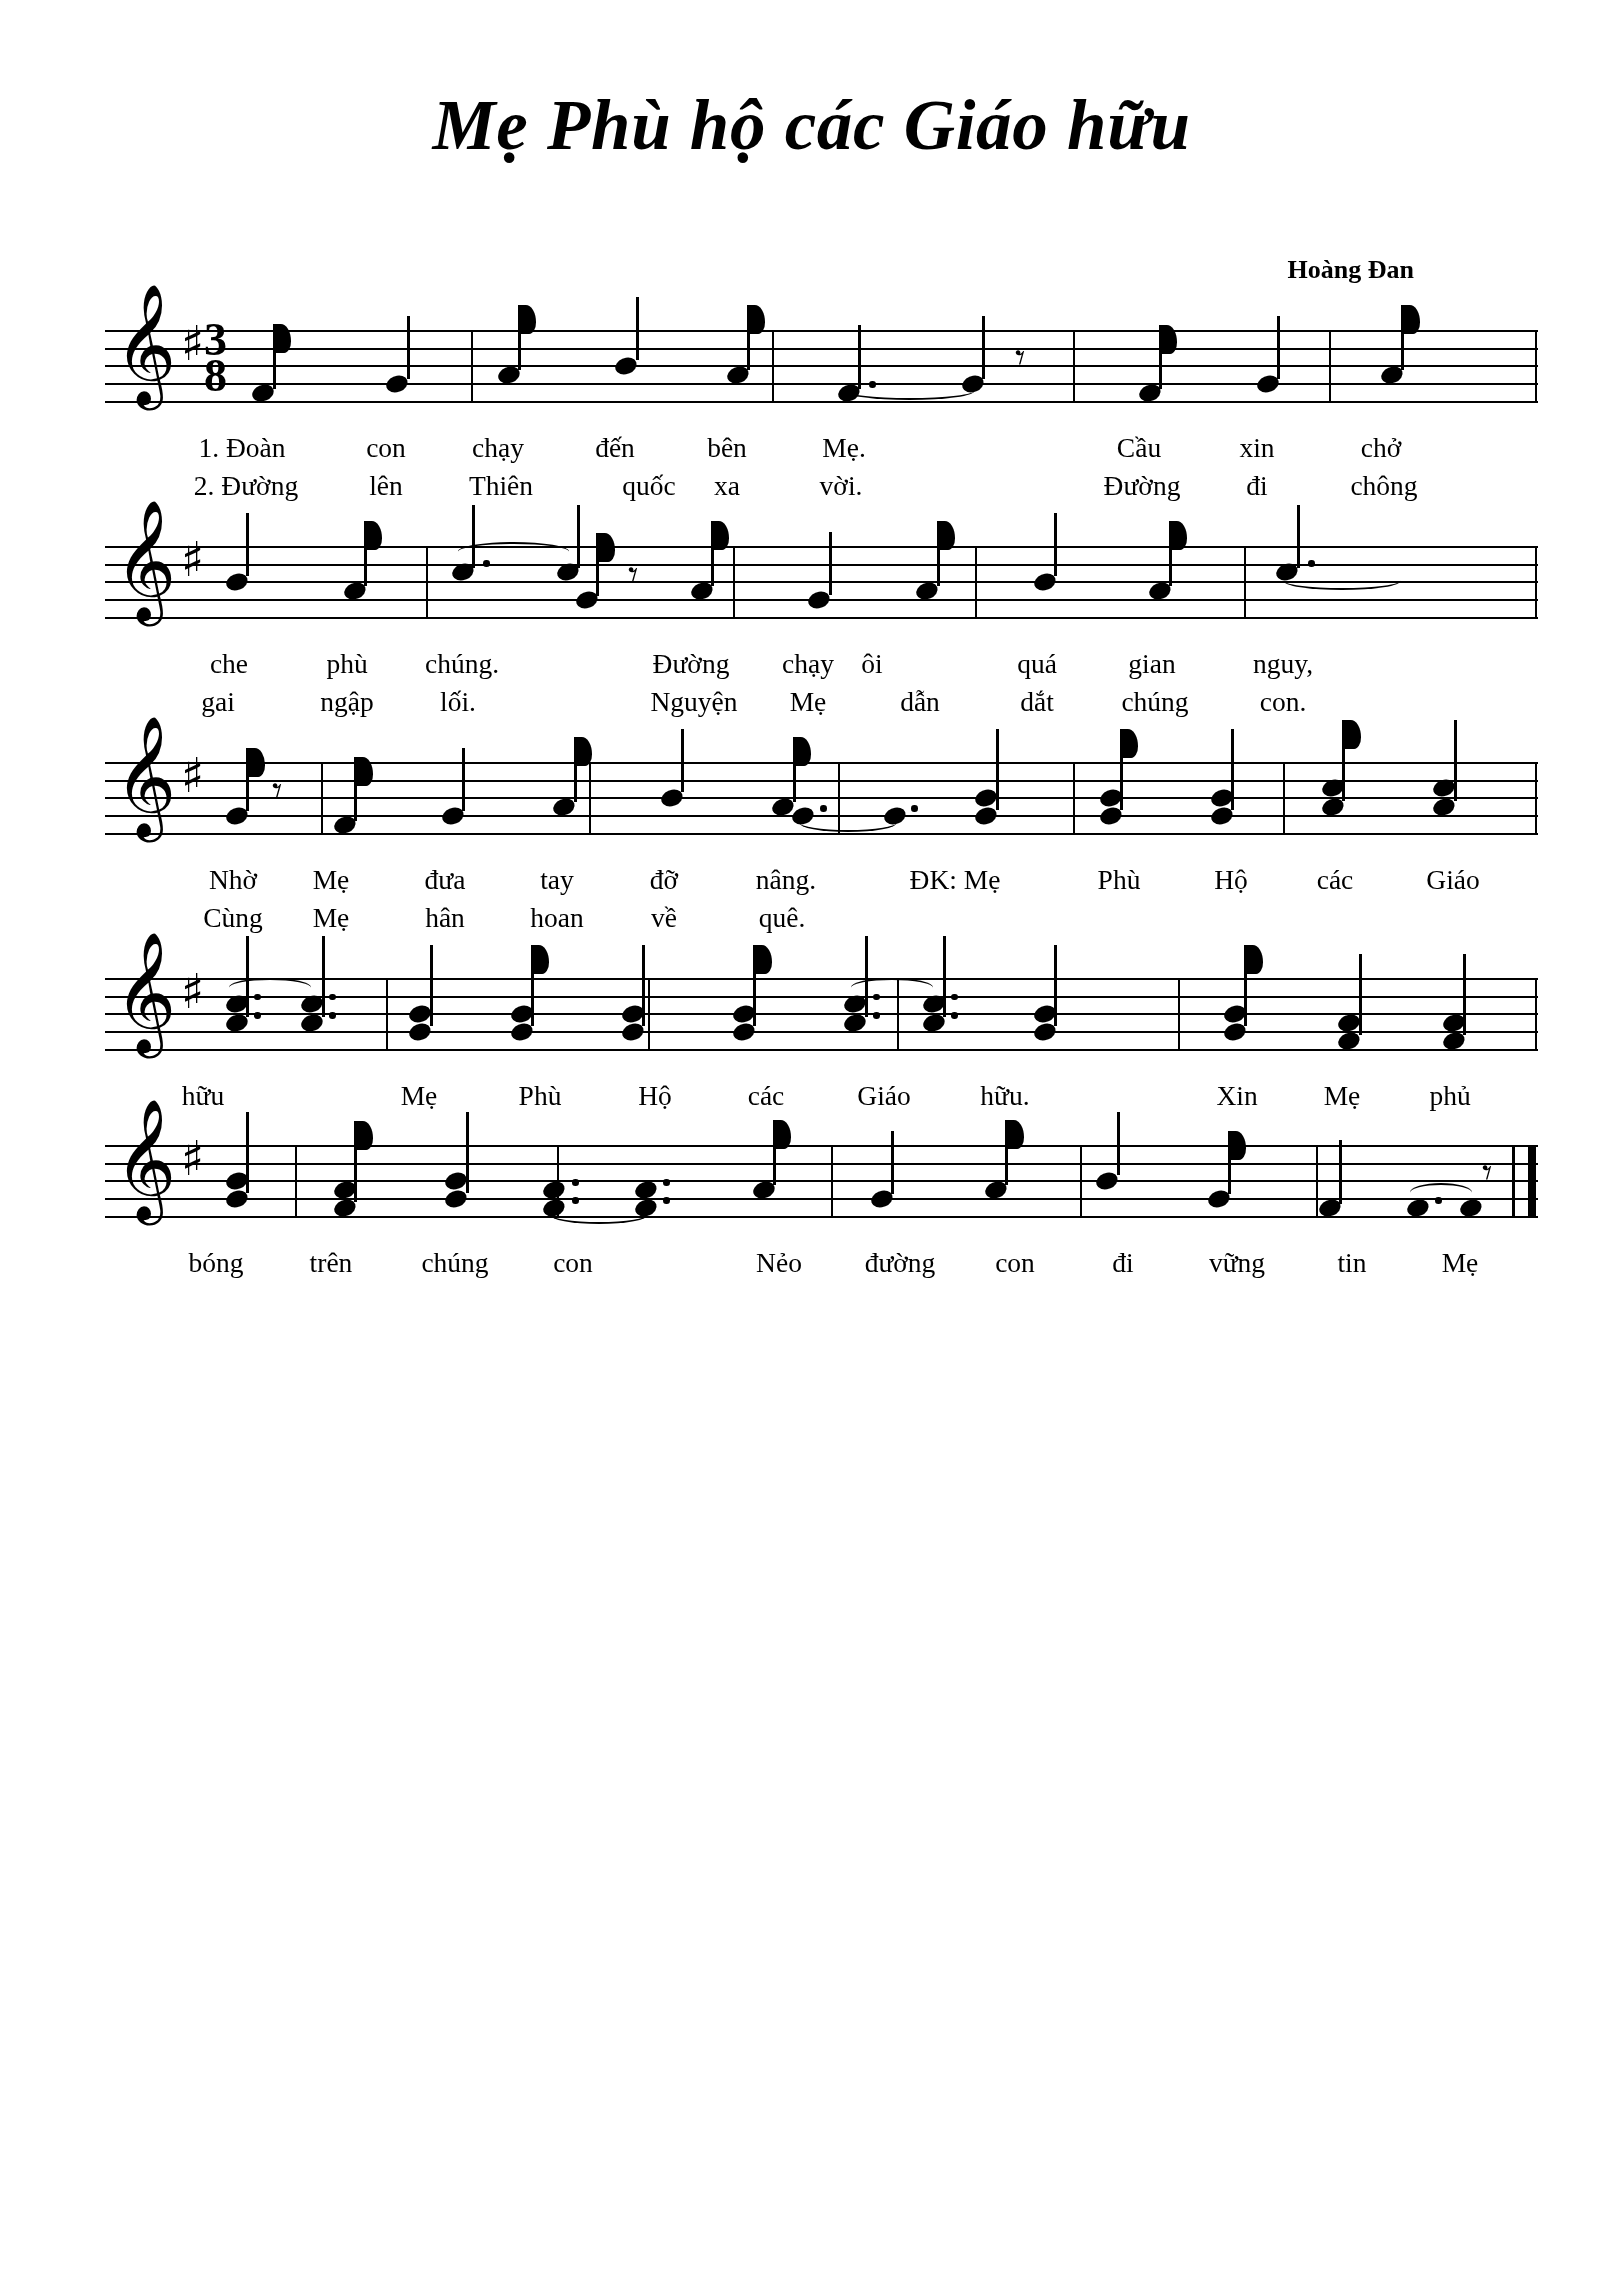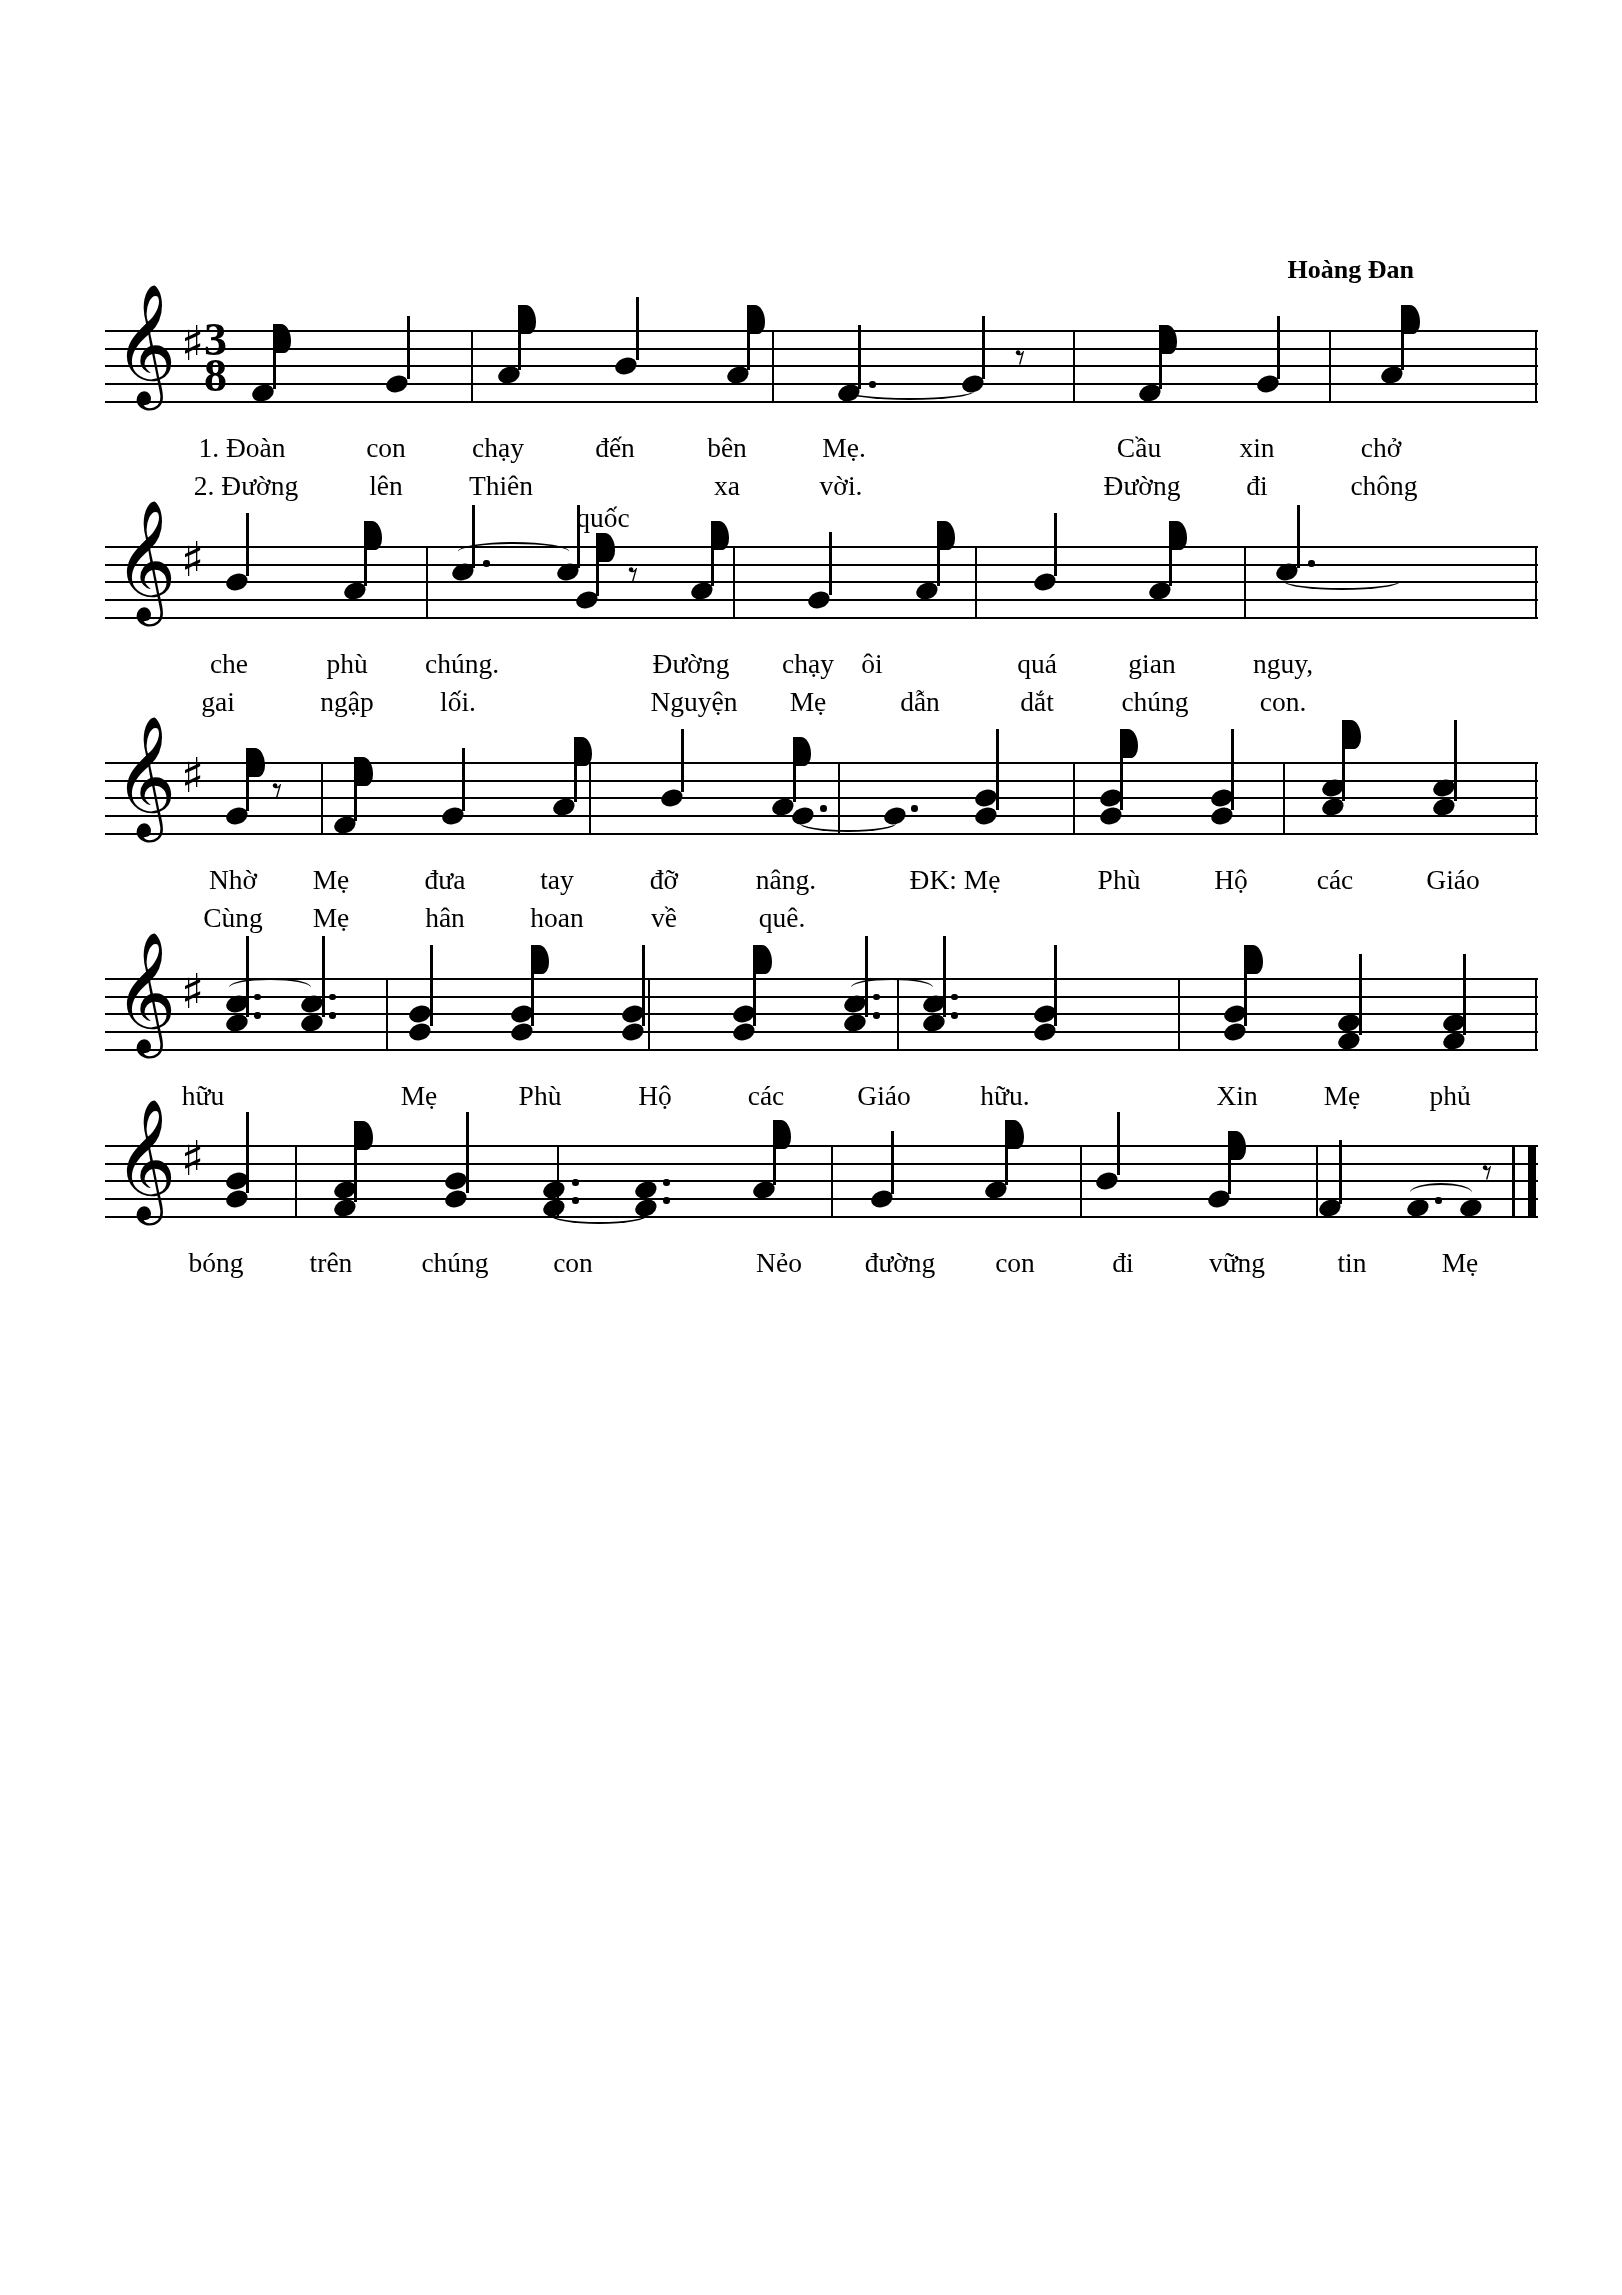--- a/index.html
+++ b/index.html
@@ -185,20 +185,21 @@
     font-family: "Liberation Serif", serif;
     white-space: nowrap;
     transform: translateX(-50%);
   }
 </style>
 </head>
 <body>
 
 <div class="page">
 
+  <div class="title">Mẹ Phù hộ các Giáo hữu</div>
   <div class="composer">Hoàng Đan</div>
 
   <div class="system" style="top:330px;">
     <div class="staff">
       <div class="line l0"></div>
       <div class="line l1"></div>
       <div class="line l2"></div>
       <div class="line l3"></div>
       <div class="line l4"></div>
 
@@ -265,21 +266,21 @@
     <span class="lyric" style="left:739px;">Mẹ.</span>
     <span class="lyric" style="left:1034px;">Cầu</span>
     <span class="lyric" style="left:1152px;">xin</span>
     <span class="lyric" style="left:1276px;">chở</span>
   </div>
 
   <div class="lyric-row" style="top:470px;">
     <span class="lyric" style="left:141px;">2. Đường</span>
     <span class="lyric" style="left:281px;">lên</span>
     <span class="lyric" style="left:396px;">Thiên</span>
-    <span class="lyric" style="left:498px;margin-top:32px;">quốc</span>
+    <span class="lyric" style="left:544px;">quốc</span>
     <span class="lyric" style="left:622px;">xa</span>
     <span class="lyric" style="left:736px;">vời.</span>
     <span class="lyric" style="left:1037px;">Đường</span>
     <span class="lyric" style="left:1152px;">đi</span>
     <span class="lyric" style="left:1279px;">chông</span>
   </div>
 
   <div class="system" style="top:546px;">
     <div class="staff">
       <div class="line l0"></div>

